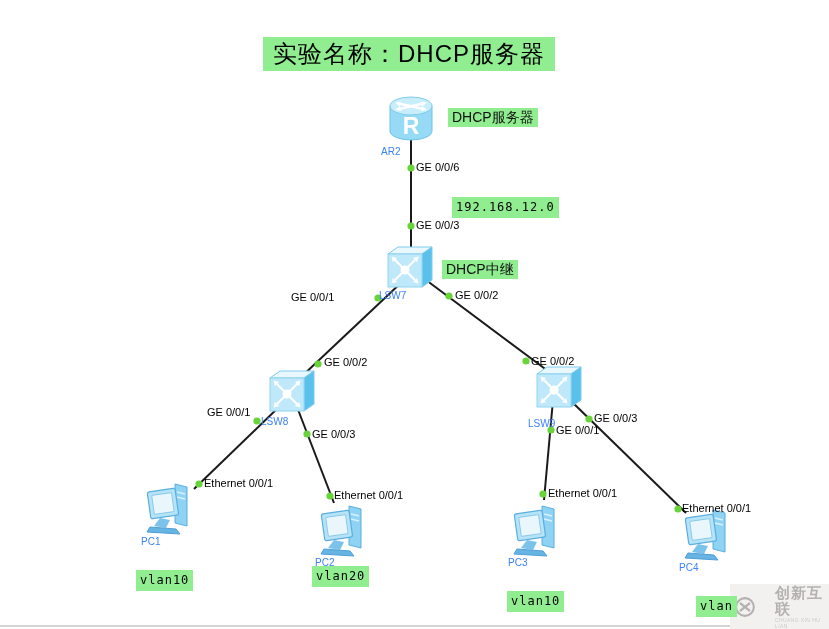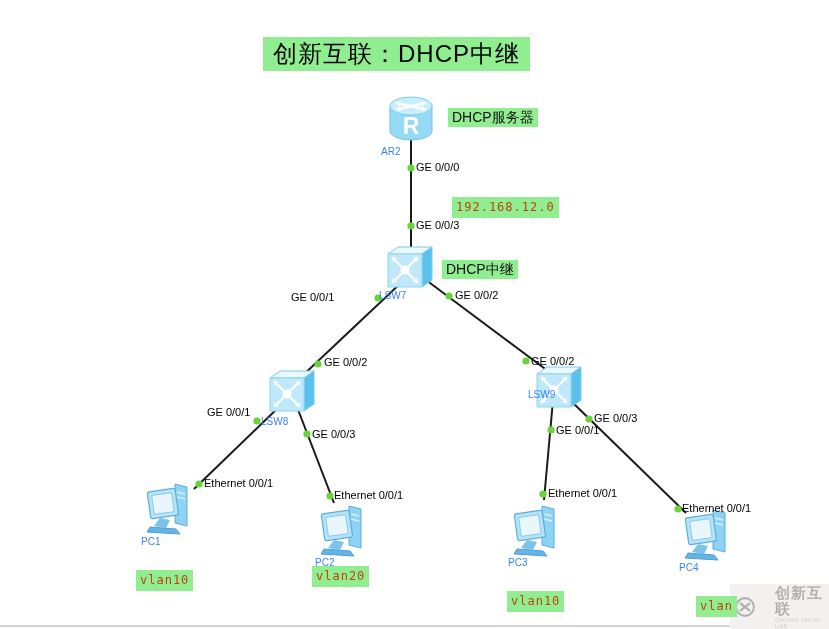--- a/index.html
+++ b/index.html
@@ -7,21 +7,21 @@
            font-family:"Liberation Sans",sans-serif;}
   #wires{position:absolute;left:0;top:0;}
   #title{position:absolute;left:263px;top:37px;background:#90ee90;color:#000;
          font-size:24px;line-height:28px;padding:3px 10px;white-space:nowrap;letter-spacing:1px;}
   .device{position:absolute;}
   .dev-label{position:absolute;font-size:10px;color:#3b82f6;text-align:left;white-space:nowrap;}
   .port-label{position:absolute;font-size:11px;color:#000;white-space:nowrap;}
   .note{position:absolute;background:#90ee90;color:#111;font-size:14px;line-height:17px;
         padding:1px 4px;white-space:nowrap;margin-top:9px;}
   .note.mono{font-family:"DejaVu Sans Mono","Liberation Mono",monospace;font-size:12px;
-             letter-spacing:1px;color:#c2410c;padding:2px 4px;}
+             letter-spacing:1px;color:#000000;padding:2px 4px;}
   #bottom-line{position:absolute;left:0;top:625px;width:733px;height:2px;background:#d4d4d4;}
   #watermark{position:absolute;left:730px;top:584px;width:99px;height:45px;background:#f3f1f0;
              display:flex;align-items:center;gap:19px;padding-left:4px;box-sizing:border-box;}
   .wm-text{display:flex;flex-direction:column;}
   .wm-brand{font-weight:bold;font-size:15px;color:#b4b1b1;letter-spacing:1px;line-height:16px;}
   .wm-sub{font-size:5px;color:#ccc9c9;letter-spacing:0.4px;line-height:6px;}
 </style>
 </head>
 <body>
 
@@ -42,21 +42,21 @@
       <circle cx="257" cy="421" r="3.6" fill="#68d43a"></circle>
       <circle cx="307" cy="434" r="3.6" fill="#68d43a"></circle>
       <circle cx="526" cy="361" r="3.6" fill="#68d43a"></circle>
       <circle cx="589" cy="419" r="3.6" fill="#68d43a"></circle>
       <circle cx="551" cy="430" r="3.6" fill="#68d43a"></circle>
       <circle cx="199" cy="484" r="3.6" fill="#68d43a"></circle>
       <circle cx="330" cy="496" r="3.6" fill="#68d43a"></circle>
       <circle cx="543" cy="494" r="3.6" fill="#68d43a"></circle>
       <circle cx="678" cy="509" r="3.6" fill="#68d43a"></circle>
     </svg>
-    <div id="title">创新互联：DHCP中继</div>
+    <div id="title">实验名称：DHCP服务器</div>
   <div id="bottom-line"></div>
   <div id="watermark">
     <svg width="26" height="26" viewBox="0 0 26 26">
       <circle cx="13" cy="13" r="10.5" fill="none" stroke="#b4b1b1" stroke-width="2.4"></circle>
       <path d="M8 9 L18 17 M18 9 L8 17" stroke="#b4b1b1" stroke-width="2.8" fill="none" stroke-linecap="round"></path>
     </svg>
     <div class="wm-text">
       <div class="wm-brand">创新互联</div>
       <div class="wm-sub">CHUANG XIN HU LIAN</div>
     </div>
@@ -126,21 +126,21 @@
           <line x1="21" y1="26" x2="31" y2="36"></line>
     </g>
     <g fill="#ffffff">
       <polygon points="7.5,12.5 13.1,13.9 8.9,18.1"></polygon>
       <polygon points="34.5,12.5 28.9,13.9 33.1,18.1"></polygon>
       <polygon points="7.5,39.5 13.1,38.1 8.9,33.9"></polygon>
       <polygon points="34.5,39.5 33.1,33.9 28.9,38.1"></polygon>
     </g>
     <circle cx="21" cy="26" r="4.5" fill="#ffffff"></circle>
   </svg></div>
-    <div class="dev-label" style="left:528px;top:389px;width:60px">LSW9</div>
+    <div class="dev-label" style="left:528px;top:418px;width:60px">LSW9</div>
     <div class="device" style="left:146px;top:480px"><svg width="50" height="56" viewBox="0 0 50 56">
     <polygon points="29,4 41,7 41,46 29,43" fill="#8ed2f4" stroke="#5caede" stroke-width="1"></polygon>
     <line x1="31" y1="12" x2="39" y2="14" stroke="#d9f1fc" stroke-width="1.5"></line>
     <line x1="31" y1="17" x2="39" y2="19" stroke="#d9f1fc" stroke-width="1.5"></line>
     <g transform="rotate(-8 17 24)">
       <rect x="3" y="10" width="28" height="27" rx="2" fill="#b5e4f8" stroke="#5caede" stroke-width="1.2"></rect>
       <rect x="7" y="14" width="20" height="19" rx="1" fill="#e9f7fd" stroke="#8cc9e8" stroke-width="1"></rect>
     </g>
     <polygon points="14,38 24,40 20,48 8,46" fill="#7cc3ec"></polygon>
     <polygon points="4,47 30,49 34,54 1,52" fill="#66b4e4" stroke="#4e9fd6" stroke-width="1"></polygon>
@@ -175,21 +175,21 @@
     <line x1="31" y1="12" x2="39" y2="14" stroke="#d9f1fc" stroke-width="1.5"></line>
     <line x1="31" y1="17" x2="39" y2="19" stroke="#d9f1fc" stroke-width="1.5"></line>
     <g transform="rotate(-8 17 24)">
       <rect x="3" y="10" width="28" height="27" rx="2" fill="#b5e4f8" stroke="#5caede" stroke-width="1.2"></rect>
       <rect x="7" y="14" width="20" height="19" rx="1" fill="#e9f7fd" stroke="#8cc9e8" stroke-width="1"></rect>
     </g>
     <polygon points="14,38 24,40 20,48 8,46" fill="#7cc3ec"></polygon>
     <polygon points="4,47 30,49 34,54 1,52" fill="#66b4e4" stroke="#4e9fd6" stroke-width="1"></polygon>
   </svg></div>
     <div class="dev-label" style="left:679px;top:562px;width:60px">PC4</div>
-    <div class="port-label" style="left:416px;top:161px">GE 0/0/0</div>
+    <div class="port-label" style="left:416px;top:161px">GE 0/0/6</div>
     <div class="port-label" style="left:416px;top:219px">GE 0/0/3</div>
     <div class="port-label" style="left:291px;top:291px">GE 0/0/1</div>
     <div class="port-label" style="left:455px;top:289px">GE 0/0/2</div>
     <div class="port-label" style="left:324px;top:356px">GE 0/0/2</div>
     <div class="port-label" style="left:207px;top:406px">GE 0/0/1</div>
     <div class="port-label" style="left:312px;top:428px">GE 0/0/3</div>
     <div class="port-label" style="left:531px;top:355px">GE 0/0/2</div>
     <div class="port-label" style="left:594px;top:412px">GE 0/0/3</div>
     <div class="port-label" style="left:556px;top:424px">GE 0/0/1</div>
     <div class="port-label" style="left:204px;top:477px">Ethernet 0/0/1</div>

